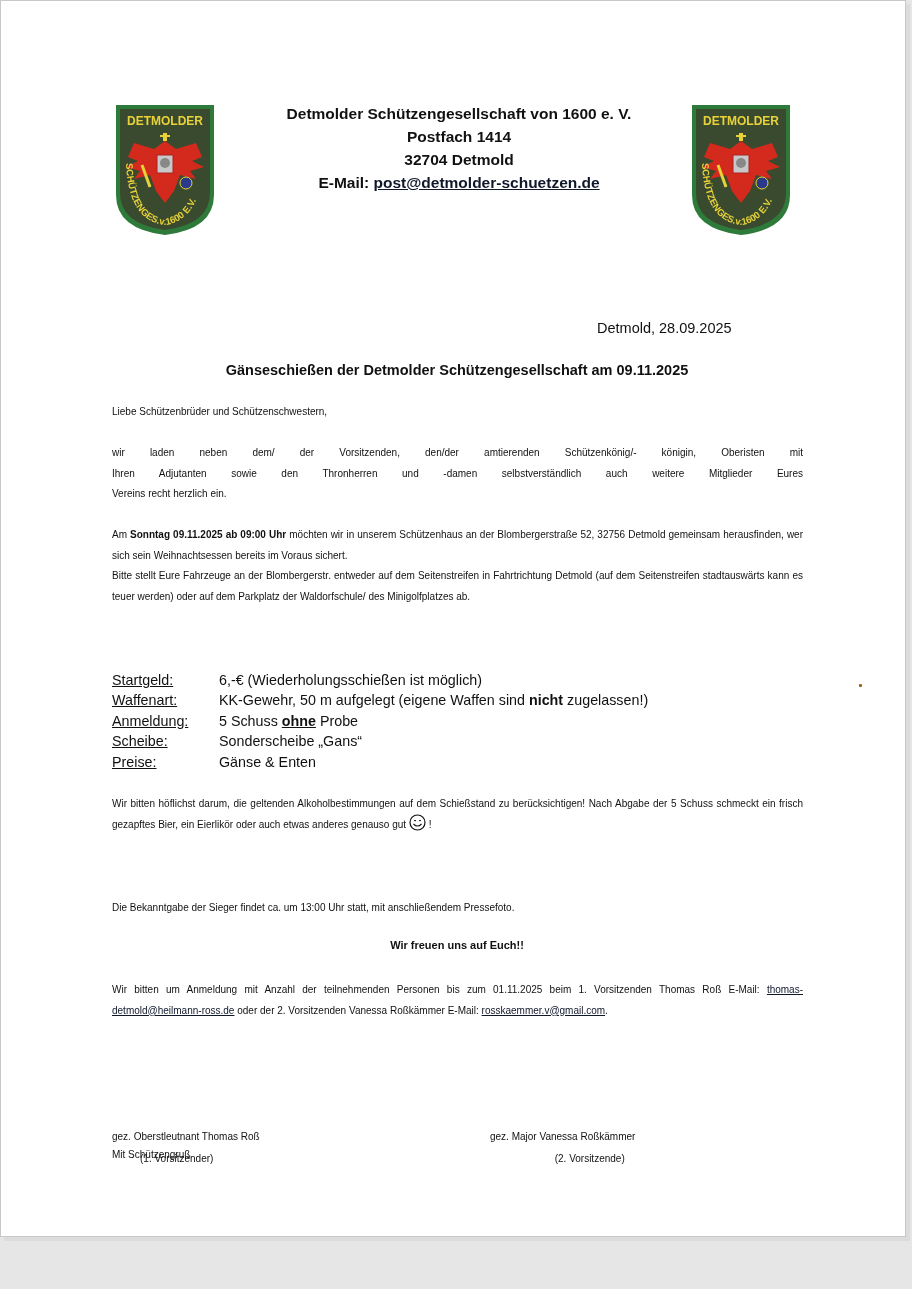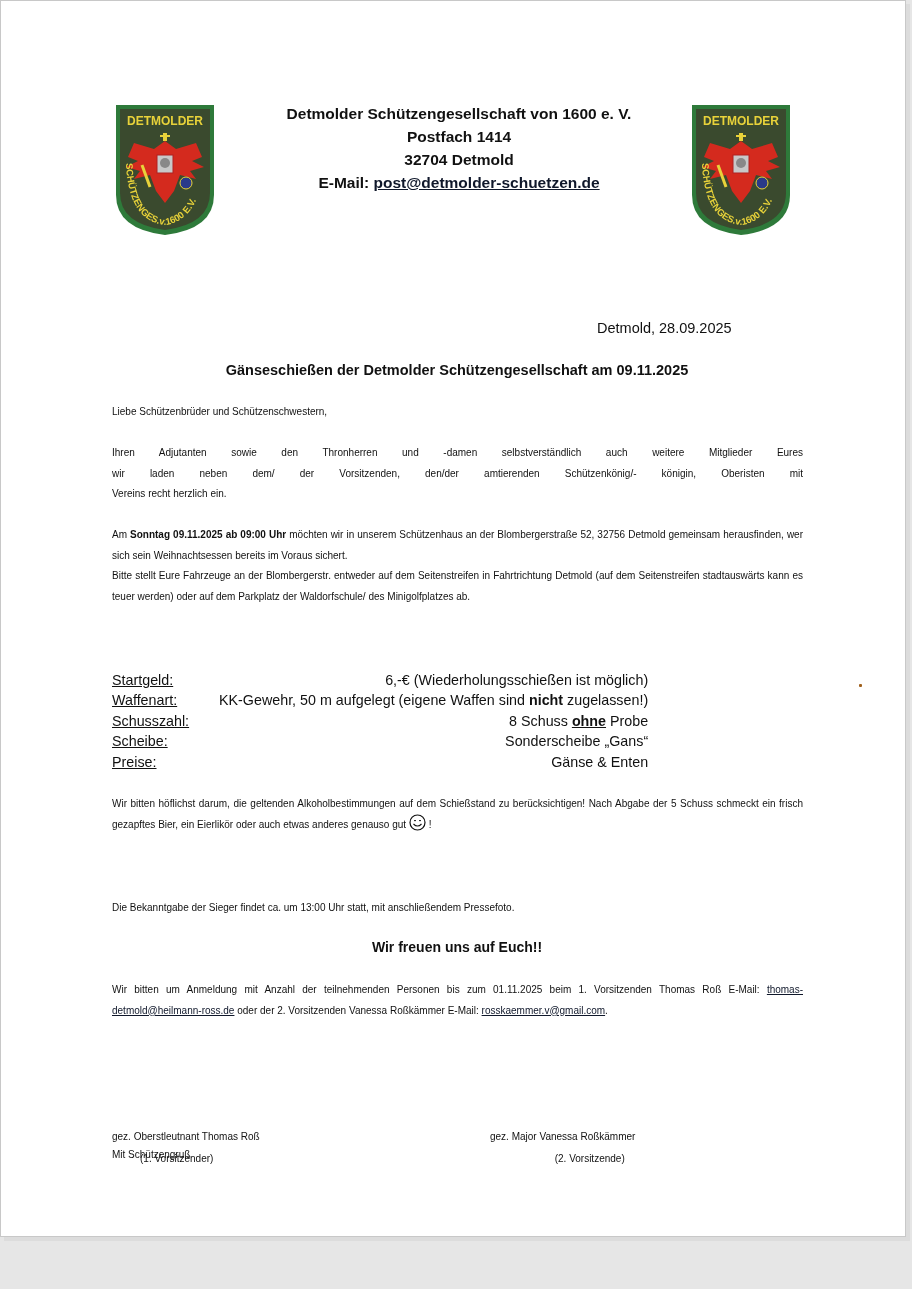--- a/index.html
+++ b/index.html
@@ -19,23 +19,23 @@
     position: absolute; left: 238px; top: 101px; width: 440px; text-align: center;
     font-weight: bold; font-size: 15.5px; line-height: 23px;
   }
   a.link { color: #0f172a; text-decoration: underline; }
   .date { position: absolute; left: 596px; top: 319px; font-size: 14.5px; }
   .subject { position: absolute; left: 110px; width: 692px; top: 361px; text-align: center; font-weight: bold; font-size: 14.5px; }
   .body-text { position: absolute; left: 111px; width: 691px; font-size: 10px; line-height: 20.5px; }
   .justify { text-align: justify; }
   .just-line { text-align: justify; text-align-last: justify; }
   .details { position: absolute; left: 111px; top: 669px; font-size: 14.3px; line-height: 20.4px; }
-  .details .row { display: flex; justify-content: space-between; }
+  .details .row { display: flex; }
   .details .lbl { width: 107px; text-decoration: underline; }
-  .center-bold { position: absolute; left: 110px; width: 692px; top: 938px; text-align: center; font-weight: bold; font-size: 14px; }
+  .center-bold { position: absolute; left: 110px; width: 692px; top: 938px; text-align: center; font-weight: bold; font-size: 11px; }
   .sig { position: absolute; font-size: 10px; line-height: 22px; }
   .smiley { display: inline-block; vertical-align: -3px; }
   .speck { position: absolute; left: 858px; top: 683px; width: 3px; height: 3px; background: #a0601c; border-radius: 1px; }
 </style>
 </head>
 <body>
 
 <div class="page">
 
   <svg class="crest left" viewBox="0 0 102 134">
@@ -80,42 +80,42 @@
       <textPath href="#arcR">SCHÜTZENGES.v.1600 E.V.</textPath>
     </text>
   </svg>
 
   <div class="date">Detmold, 28.09.2025</div>
   <div class="subject">Gänseschießen der Detmolder Schützengesellschaft am 09.11.2025</div>
 
   <div class="body-text" style="top:401px;">Liebe Schützenbrüder und Schützenschwestern,</div>
 
   <div class="body-text" style="top:442px;">
+    <div class="just-line">wir laden neben dem/ der Vorsitzenden, den/der amtierenden Schützenkönig/- königin, Oberisten mit</div>
     <div class="just-line">Ihren Adjutanten sowie den Thronherren und -damen selbstverständlich auch weitere Mitglieder Eures</div>
-    <div class="just-line">wir laden neben dem/ der Vorsitzenden, den/der amtierenden Schützenkönig/- königin, Oberisten mit</div>
     <div>Vereins recht herzlich ein.</div>
   </div>
 
   <div class="body-text justify" style="top:524px;">
     <div><span>Am </span><b>Sonntag 09.11.2025 ab 09:00 Uhr</b><span> möchten wir in unserem Schützenhaus an der Blombergerstraße 52, 32756 Detmold gemeinsam herausfinden, wer sich sein Weihnachtsessen bereits im Voraus sichert.</span></div>
     <div>Bitte stellt Eure Fahrzeuge an der Blombergerstr. entweder auf dem Seitenstreifen in Fahrtrichtung Detmold (auf dem Seitenstreifen stadtauswärts kann es teuer werden) oder auf dem Parkplatz der Waldorfschule/ des Minigolfplatzes ab.</div>
   </div>
 
   <div class="details">
     <div class="row">
         <span class="lbl">Startgeld:</span>
         <span>6,-€ (Wiederholungsschießen ist möglich)</span>
       </div>
     <div class="row">
         <span class="lbl">Waffenart:</span>
         <span><span>KK-Gewehr, 50 m aufgelegt (eigene Waffen sind </span><b>nicht</b><span> zugelassen!)</span></span>
       </div>
     <div class="row">
-        <span class="lbl">Schusszahl:</span>
-        <span><span>8 Schuss </span><b style="text-decoration:underline">ohne</b><span> Probe</span></span>
+        <span class="lbl">Anmeldung:</span>
+        <span><span>5 Schuss </span><b style="text-decoration:underline">ohne</b><span> Probe</span></span>
       </div>
     <div class="row">
         <span class="lbl">Scheibe:</span>
         <span>Sonderscheibe „Gans“</span>
       </div>
     <div class="row">
         <span class="lbl">Preise:</span>
         <span>Gänse &amp; Enten</span>
       </div>
   </div>

